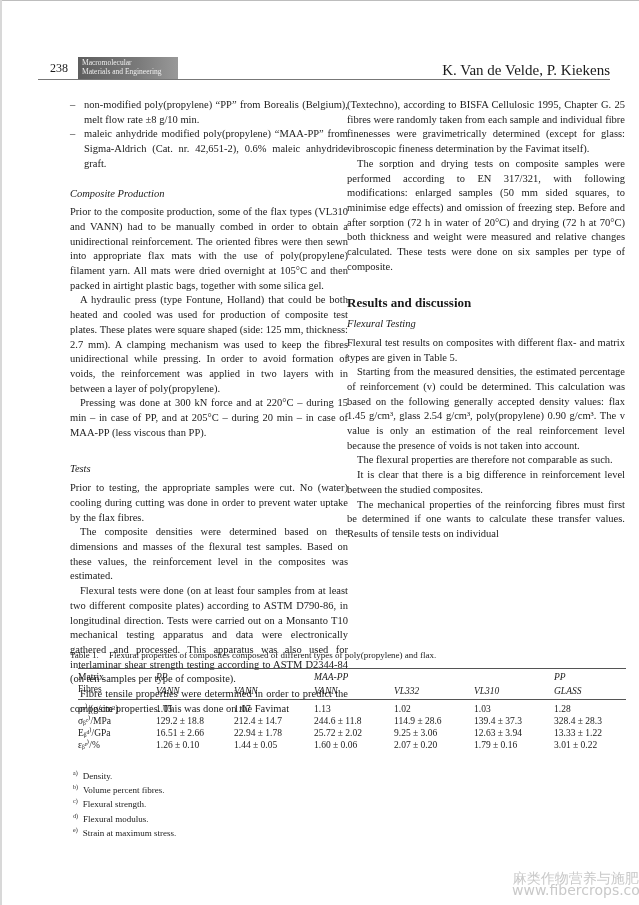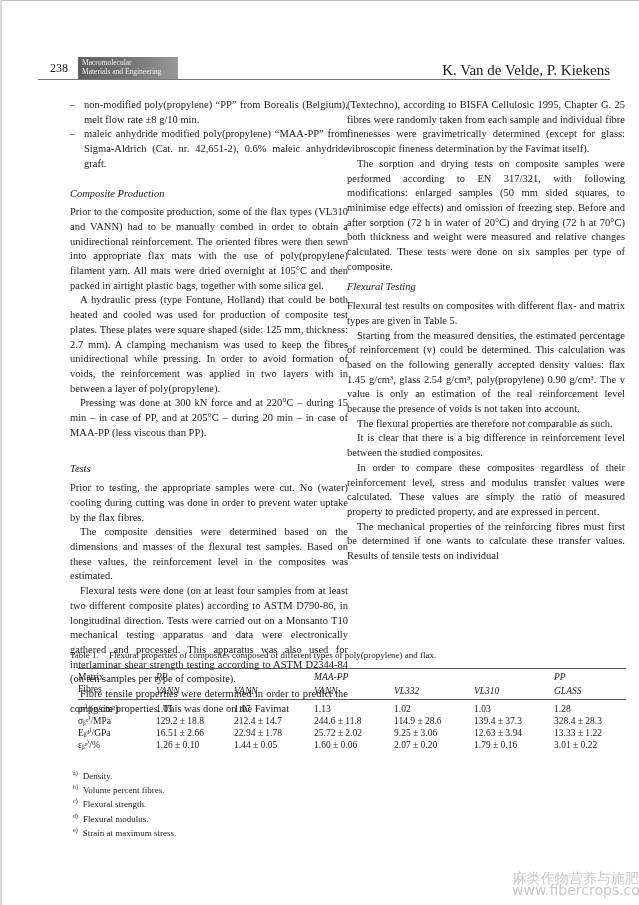--- a/index.html
+++ b/index.html
@@ -67,26 +67,26 @@
   <p>Prior to testing, the appropriate samples were cut. No (water) cooling during cutting was done in order to prevent water uptake by the flax fibres.</p>
   <p class="ind">The composite densities were determined based on the dimensions and masses of the flexural test samples. Based on these values, the reinforcement level in the composites was estimated.</p>
   <p class="ind">Flexural tests were done (on at least four samples from at least two different composite plates) according to ASTM D790-86, in longitudinal direction. Tests were carried out on a Monsanto T10 mechanical testing apparatus and data were electronically gathered and processed. This apparatus was also used for interlaminar shear strength testing according to ASTM D2344-84 (on ten samples per type of composite).</p>
   <p class="ind">Fibre tensile properties were determined in order to predict the composite properties. This was done on the Favimat</p>
 </div>
 
 <div class="col right">
   <p>(Textechno), according to BISFA Cellulosic 1995, Chapter G. 25 fibres were randomly taken from each sample and individual fibre finenesses were gravimetrically determined (except for glass: vibroscopic fineness determination by the Favimat itself).</p>
   <p class="ind">The sorption and drying tests on composite samples were performed according to EN 317/321, with following modifications: enlarged samples (50 mm sided squares, to minimise edge effects) and omission of freezing step. Before and after sorption (72 h in water of 20°C) and drying (72 h at 70°C) both thickness and weight were measured and relative changes calculated. These tests were done on six samples per type of composite.</p>
 
+  <div class="h2" style="margin-top:22px">Results and discussion</div>
   <div class="sub" style="margin-top:6px">Flexural Testing</div>
   <p>Flexural test results on composites with different flax- and matrix types are given in Table 5.</p>
   <p class="ind">Starting from the measured densities, the estimated percentage of reinforcement (v) could be determined. This calculation was based on the following generally accepted density values: flax 1.45 g/cm³, glass 2.54 g/cm³, poly(propylene) 0.90 g/cm³. The v value is only an estimation of the real reinforcement level because the presence of voids is not taken into account.</p>
   <p class="ind">The flexural properties are therefore not comparable as such.</p>
   <p class="ind">It is clear that there is a big difference in reinforcement level between the studied composites.</p>
-  <p class="ind">In order to compare these composites regardless of their reinforcement level, stress and modulus transfer values were calculated. These values are simply the ratio of measured property to predicted property, and are expressed in percent.</p>
   <p class="ind">The mechanical properties of the reinforcing fibres must first be determined if one wants to calculate these transfer values. Results of tensile tests on individual</p>
 </div>
 
 <div class="caption">
   <span class="lbl">Table 1.</span>
   <span>Flexural properties of composites composed of different types of poly(propylene) and flax.</span>
 </div>
 
 <table>
   <colgroup>

